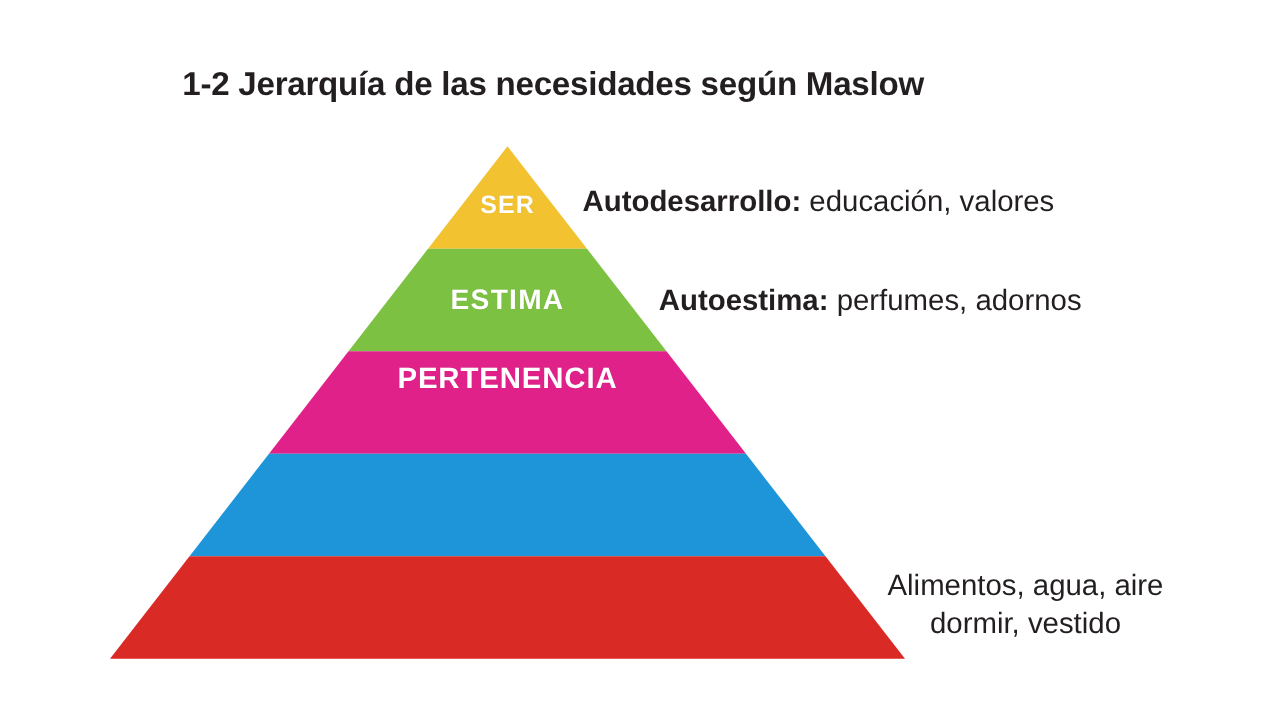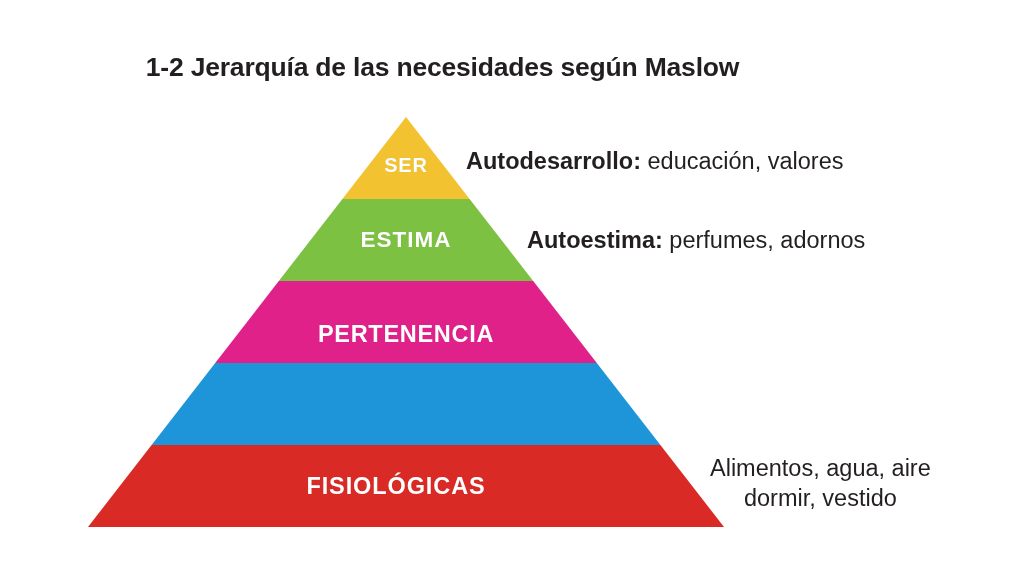--- a/index.html
+++ b/index.html
@@ -58,21 +58,21 @@
     font-weight: bold;
     font-family: "Liberation Sans", sans-serif;
     text-align: center;
     white-space: nowrap;
     transform: translate(-50%, -50%);
     letter-spacing: 0.6px;
     text-shadow: 0 0 1px rgba(0,0,0,0.10);
   }
   .tl-ser        { left: 370px; top: 165px; font-size: 20px; letter-spacing: 0.8px; }
   .tl-estima     { left: 370px; top: 240px; font-size: 22.5px; letter-spacing: 1.0px; text-align: right; }
-  .tl-pertenencia{ left: 370px; top: 334px; font-size: 23.5px; letter-spacing: 0.7px; }
+  .tl-pertenencia{ left: 370px; top: 303px; font-size: 23.5px; letter-spacing: 0.7px; }
   .tl-seguridad  { left: 370px; top: 404px; font-size: 23.5px; letter-spacing: 0.9px; }
   .tl-fisio      { left: 360px; top: 486px; font-size: 23.5px; letter-spacing: 0.9px; }
 
   
   .desc {
     position: absolute;
     color: #231f20;
     font-size: 23.5px;
     line-height: 30px;
     white-space: pre-line;
@@ -110,21 +110,20 @@
       <polygon points="242.8,281 497.2,281 560.8,363 179.2,363" fill="#E0218A"></polygon>
 
       <polygon points="179.2,363 560.8,363 624.4,445 115.6,445" fill="#1E95D8"></polygon>
 
       <polygon points="115.6,445 624.4,445 688,527 52,527" fill="#DA2A26"></polygon>
     </svg>
 
     <div class="tier-label tl-ser">SER</div>
     <div class="tier-label tl-estima">ESTIMA</div>
     <div class="tier-label tl-pertenencia">PERTENENCIA</div>
-    <div class="tier-label tl-fisio">FISIOLÓGICAS</div>
   </div>
 
   <div class="desc desc-ser"><span class="lead">Autodesarrollo:</span><span class="rest"> educación, valores</span></div>
 
   <div class="desc desc-estima"><span class="lead">Autoestima:</span><span class="rest"> perfumes, adornos</span></div>
 
 
 
   <div class="desc desc-fisio">Alimentos, agua, aire
 dormir, vestido</div>

